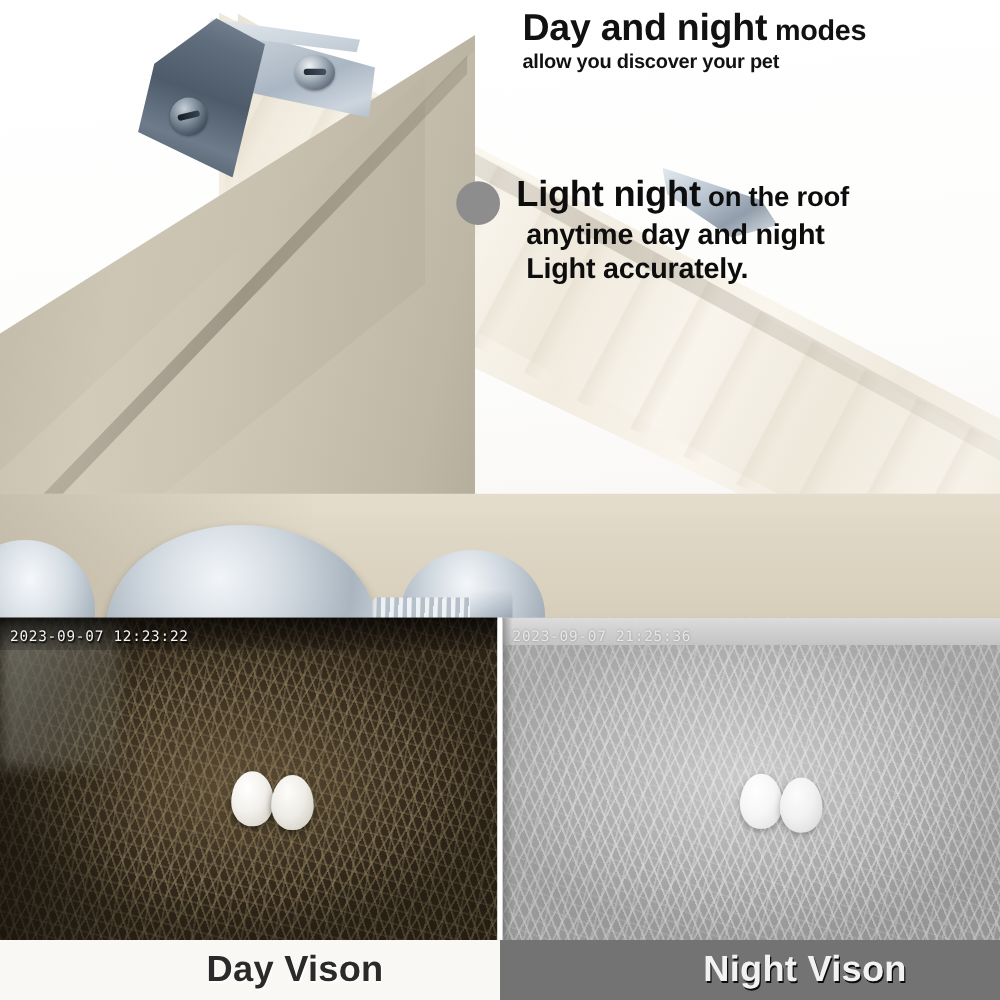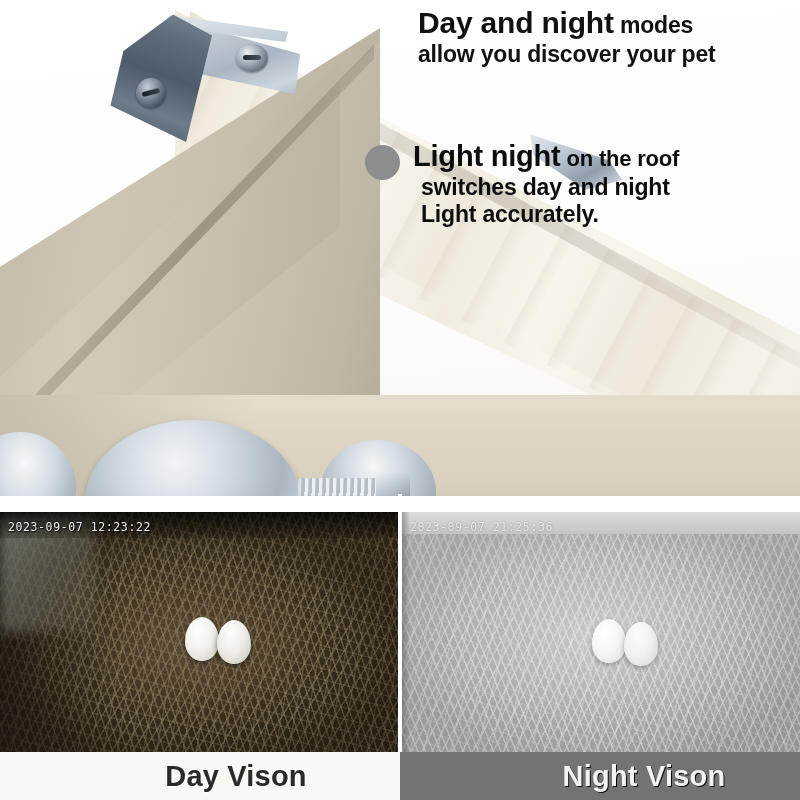--- a/index.html
+++ b/index.html
@@ -266,21 +266,21 @@
     position: absolute;
     left: 418px; top: 6px;
     width: 372px;
     color: #111111;
     line-height: 1.14;
     letter-spacing: -0.2px;
   }
   .h1-strong { font-size: 30px; font-weight: bold; }
   .h1-reg    { font-size: 23px; font-weight: bold; }
   .headline-1 .l2 {
-    display: block; font-size: 23px; font-weight: bold; margin-top: 1px;
+    display: block; font-size: 16px; font-weight: bold; margin-top: 1px;
   }
   .headline-1 .l3 {
     display: block; font-size: 23.5px; font-weight: bold; margin-top: 1px;
   }
 
   .sensor-dot {
     position: absolute;
     left: 365px; top: 145px;
     width: 35px; height: 35px;
     border-radius: 50%;
@@ -315,21 +315,21 @@
 
   
   .compare {
     position: absolute;
     left: 0; top: 494px;
     width: 800px; height: 306px;
   }
 
   .pane {
     position: absolute;
-    top: 18px;
+    top: 0;
     width: 398px;
     height: 258px;
     overflow: hidden;
   }
   .pane.day   { left: 0px; }
   .pane.night { left: 402px; }
 
   .pane-gap {
     position: absolute;
     left: 398px; top: 0;
@@ -529,21 +529,21 @@
 
     <div class="headline-1">
       <span class="h1-strong">Day and night</span><span class="h1-reg"> modes</span>
       <span class="l2">allow you discover your pet</span>
     </div>
 
     <div class="sensor-dot"></div>
 
     <div class="headline-2">
       <span class="h2-strong">Light night</span><span class="h2-reg"> on the roof</span>
-      <span class="l2">switches day and night</span>
+      <span class="l2">anytime day and night</span>
       <span class="l3">Light accurately.</span>
     </div>
 
   </div>
 
   <div class="compare">
 
     <div class="pane day">
       <div class="nest-day"></div>
       <div class="nest-day-dark"></div>

